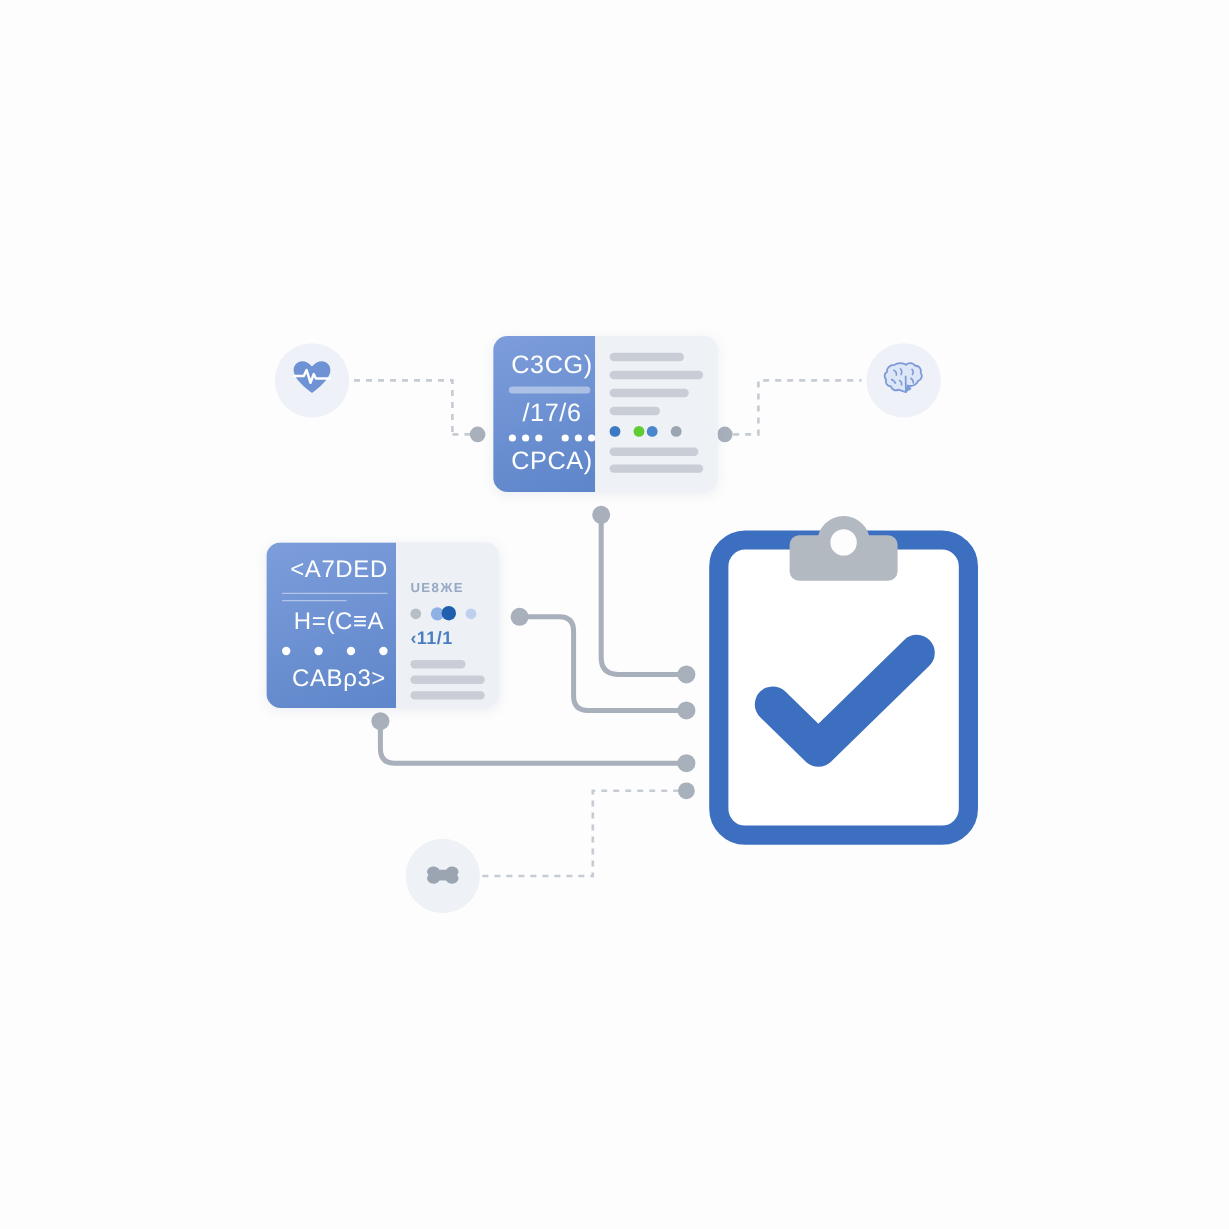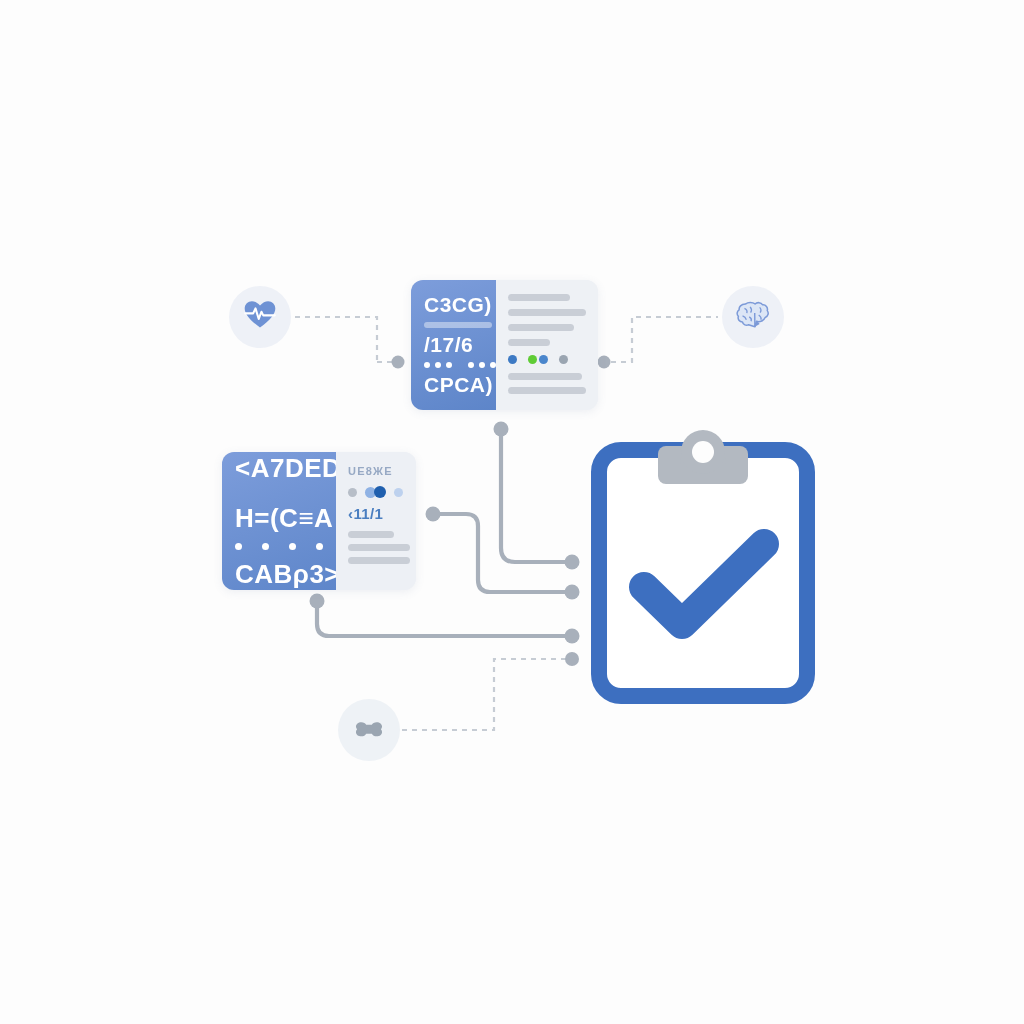--- a/index.html
+++ b/index.html
@@ -36,23 +36,24 @@
     box-sizing:border-box;
   }
   .card .right{
     position:relative;
     flex:1;
     box-sizing:border-box;
     background:#eef1f5;
   }
   .codeline{
     color:#ffffff;
-    font-weight:700;
+    font-weight:400;
     letter-spacing:.5px;
     white-space:nowrap;
+    text-align:center;
   }
   .bar{border-radius:4px;}
   .dotrow{display:flex;align-items:center;}
   .dot{border-radius:50%;}
 
   
   #card-genomic{left:411px;top:280px;width:187px;height:130px;}
   #card-genomic .left{
     width:98px;background:linear-gradient(160deg,#7d9ddb 0%,#5d85c9 100%);
     padding:11px 0 11px 13px;gap:5px;
@@ -64,26 +65,26 @@
   #card-genomic .pdots span{display:flex;gap:5px;}
   #card-genomic .pdots i{width:6px;height:6px;border-radius:50%;background:#fff;display:block;}
 
   
   #card-clinical{left:222px;top:452px;width:194px;height:138px;}
   #card-clinical .left{
     width:114px;background:linear-gradient(160deg,#7d9ddb 0%,#5e86ca 100%);
     padding:12px 0 12px 13px;gap:4px;
   }
   #card-clinical .right{padding:13px 12px 10px 12px;background:#edf0f5;}
-  #card-clinical .codeline{font-size:26px;}
+  #card-clinical .codeline{font-size:20px;}
   #card-clinical .sep{height:6px;background:rgba(255,255,255,.45);border-radius:3px;}
   #card-clinical .pdots{display:flex;gap:20px;}
   #card-clinical .pdots i{width:7px;height:7px;border-radius:50%;background:#fff;display:block;}
   .minicode{font-size:15px;font-weight:700;color:#4a7ec0;letter-spacing:.4px;white-space:nowrap;}
-  .minihead{font-size:11px;font-weight:700;color:#97a9c4;letter-spacing:1.2px;white-space:nowrap;}
+  .minihead{font-size:11px;font-weight:700;color:#97a9c4;letter-spacing:1.2px;white-space:nowrap;margin-top:19px;}
 
   
   #clipboard{position:absolute;left:586px;top:424px;width:234px;height:284px;}
 </style>
 </head>
 <body>
 
 <div id="stage">
 
   <svg id="wires" viewBox="0 0 1024 1024">

